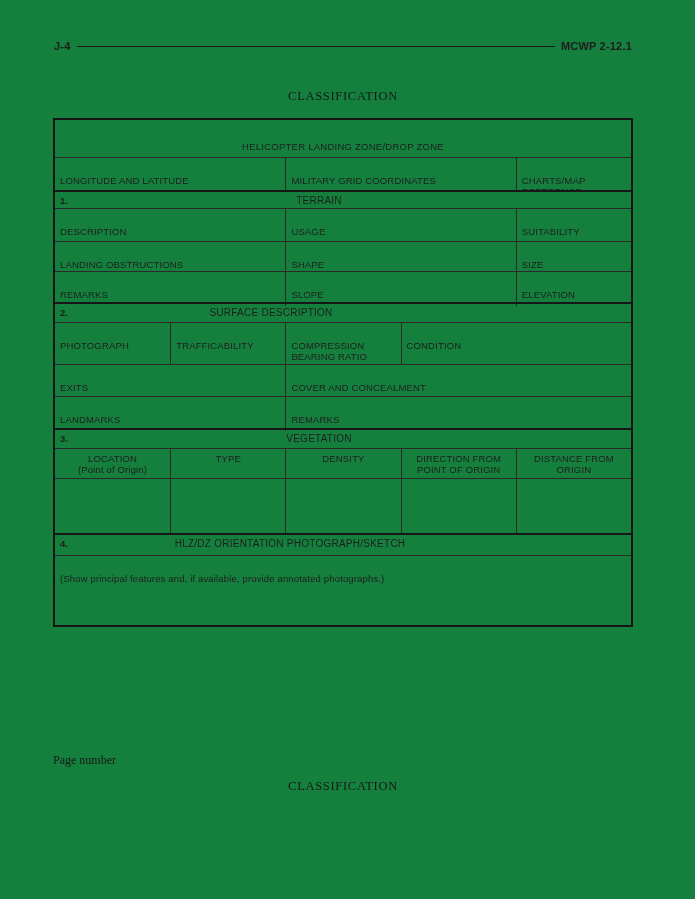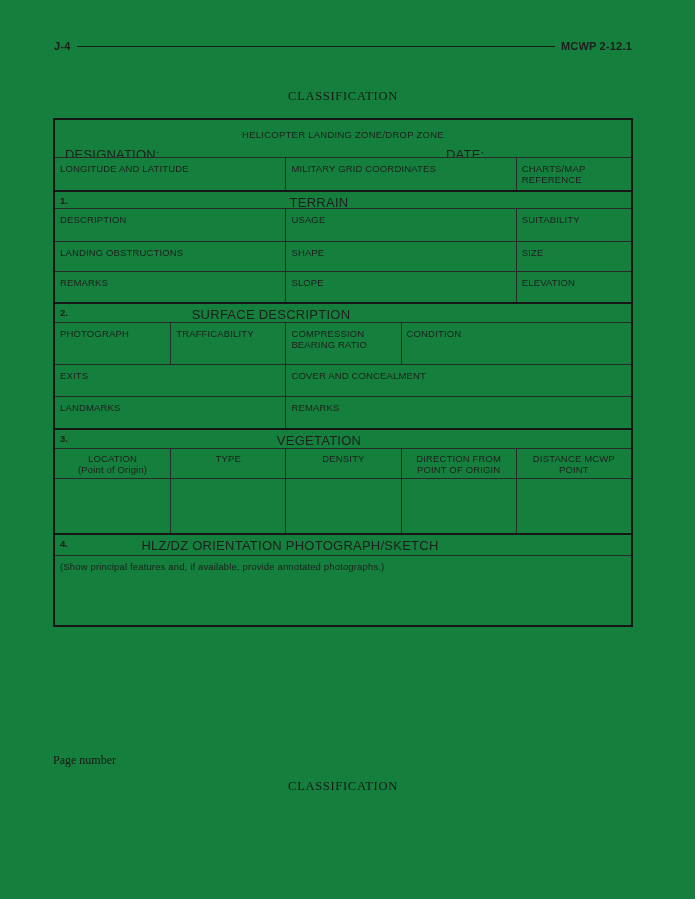--- a/index.html
+++ b/index.html
@@ -29,36 +29,36 @@
     box-sizing:border-box; border:2px solid #151515;
   }
   .row { display:flex; box-sizing:border-box; border-top:1px solid #2a2a2a; position:relative; }
   .row.first { border-top:none; }
   .row.sec  { border-top:2px solid #161616; }
 
   .h37{height:37px}.h33{height:33px}.h18{height:18px}.h30{height:30px}
   .h31{height:31px}.h20{height:20px}.h42{height:42px}.h32{height:32px}
   .h55{height:55px}.h22{height:22px}.h70{height:70px}
 
-  .c { box-sizing:border-box; padding:5px 5px; font-size:9.5px; letter-spacing:0.15px;
+  .c { box-sizing:border-box; padding:17px 5px; font-size:9.5px; letter-spacing:0.15px;
        line-height:1.2; overflow:hidden; }
   .c + .c { border-left:1px solid #2a2a2a; }
   .w20{width:20%}.w40{width:40%}.w60{width:60%}.w100{width:100%}
   .ln { display:block; }
 
   
   .form-title { text-align:center; padding-top:4px; font-size:9.5px; letter-spacing:0.25px; }
   .desig-row  { position:relative; margin-top:7px; height:12px; font-size:13px; }
   .desig-row .desig { position:absolute; left:5px;  top:0; letter-spacing:0.2px; }
   .desig-row .date  { position:absolute; left:350px; top:0; letter-spacing:0.2px;margin-left:36px; }
 
   
   .sec .num { padding:3px 0 0 5px; font-weight:bold; font-size:9.5px; }
   .sec .title { position:absolute; top:3px; transform:translateX(-50%);
-                font-size:13px; letter-spacing:0.25px; white-space:nowrap; }
+                font-size:10px; letter-spacing:0.25px; white-space:nowrap; }
   .t1{left:264px}.t2{left:216px}.t3{left:264px}.t4{left:235px}
 
   
   .vc { text-align:center; padding:4px 2px; }
 
   
   .page-number {
     position:absolute; left:53px; top:753px; width:580px; text-align:left;
     font-family:"Liberation Serif","DejaVu Serif",serif; font-size:12px; color:#171717;
   }
@@ -161,21 +161,21 @@
         <span class="ln">TYPE</span>
       </div>
       <div class="c w20 vc">
         <span class="ln">DENSITY</span>
       </div>
       <div class="c w20 vc">
         <span class="ln">DIRECTION FROM</span>
         <span class="ln">POINT OF ORIGIN</span>
       </div>
       <div class="c w20 vc">
-        <span class="ln">DISTANCE MCWP POINT</span>
+        <span class="ln">DISTANCE FROM ORIGIN</span>
         <span class="ln">OF ORIGIN</span>
       </div>
     </div>
     <div class="row h55">
       <div class="c w20"></div>
       <div class="c w20"></div>
       <div class="c w20"></div>
       <div class="c w20"></div>
       <div class="c w20"></div>
     </div>

